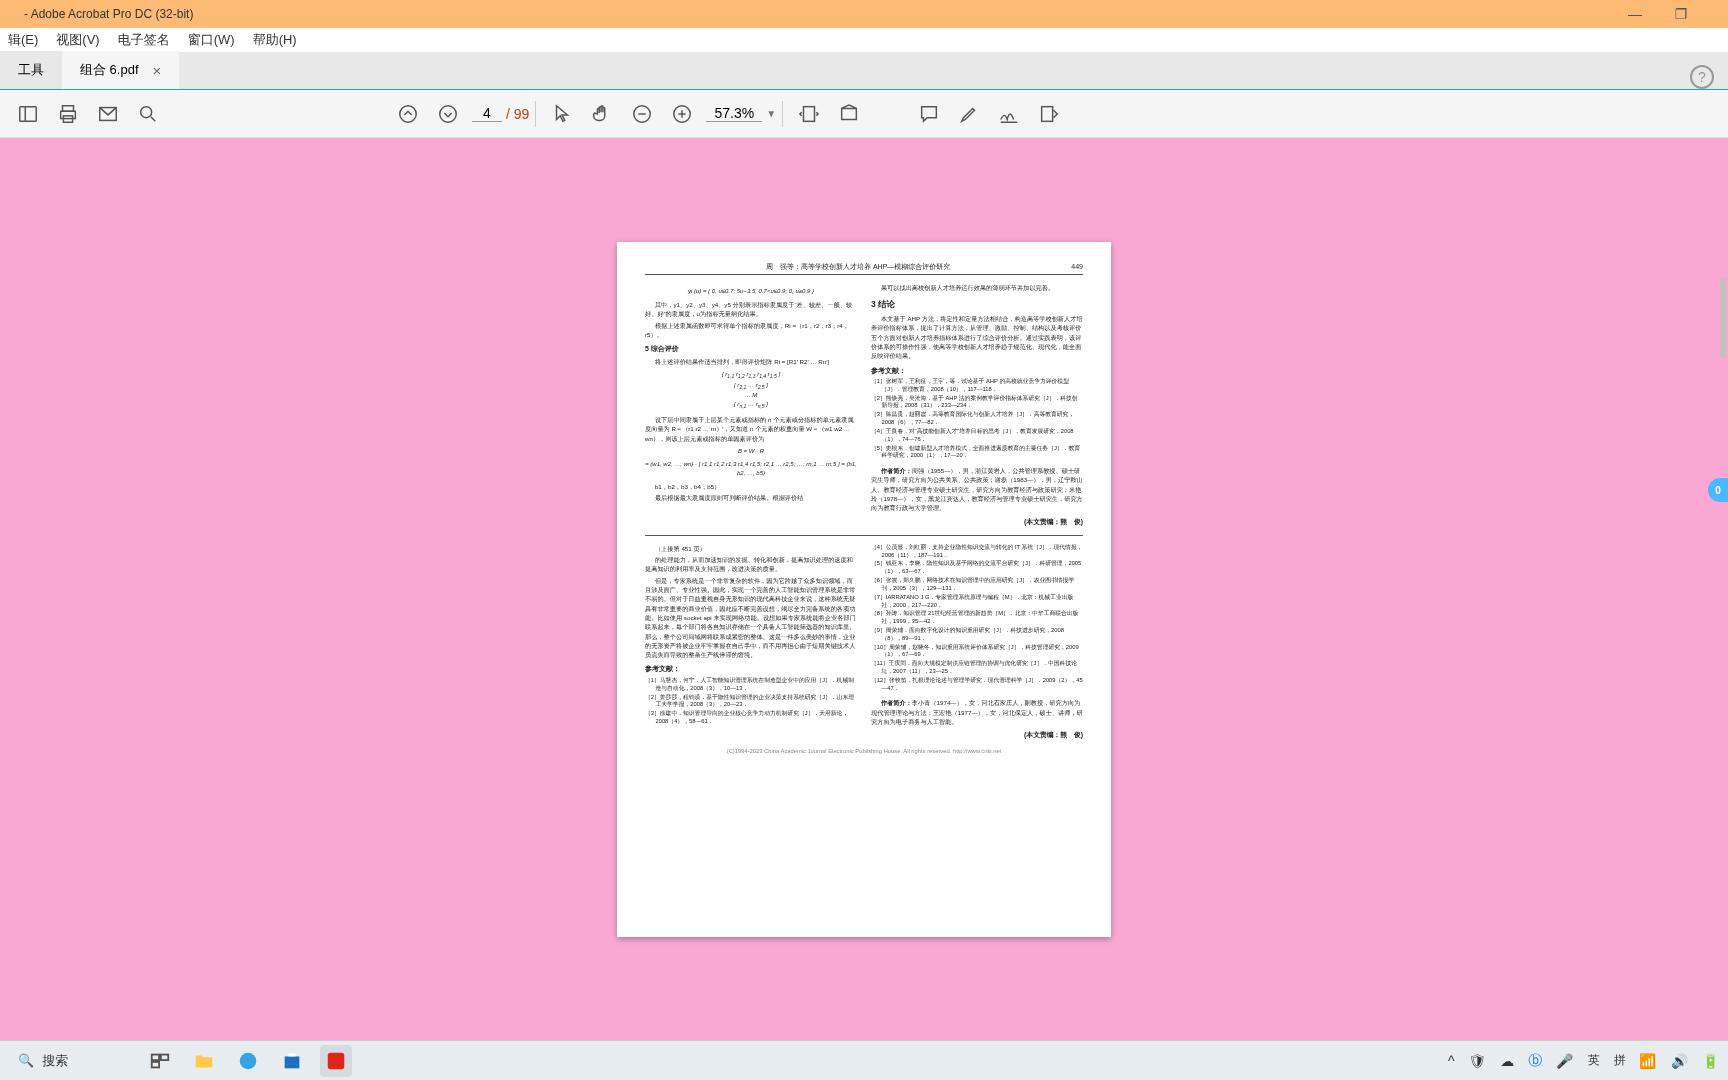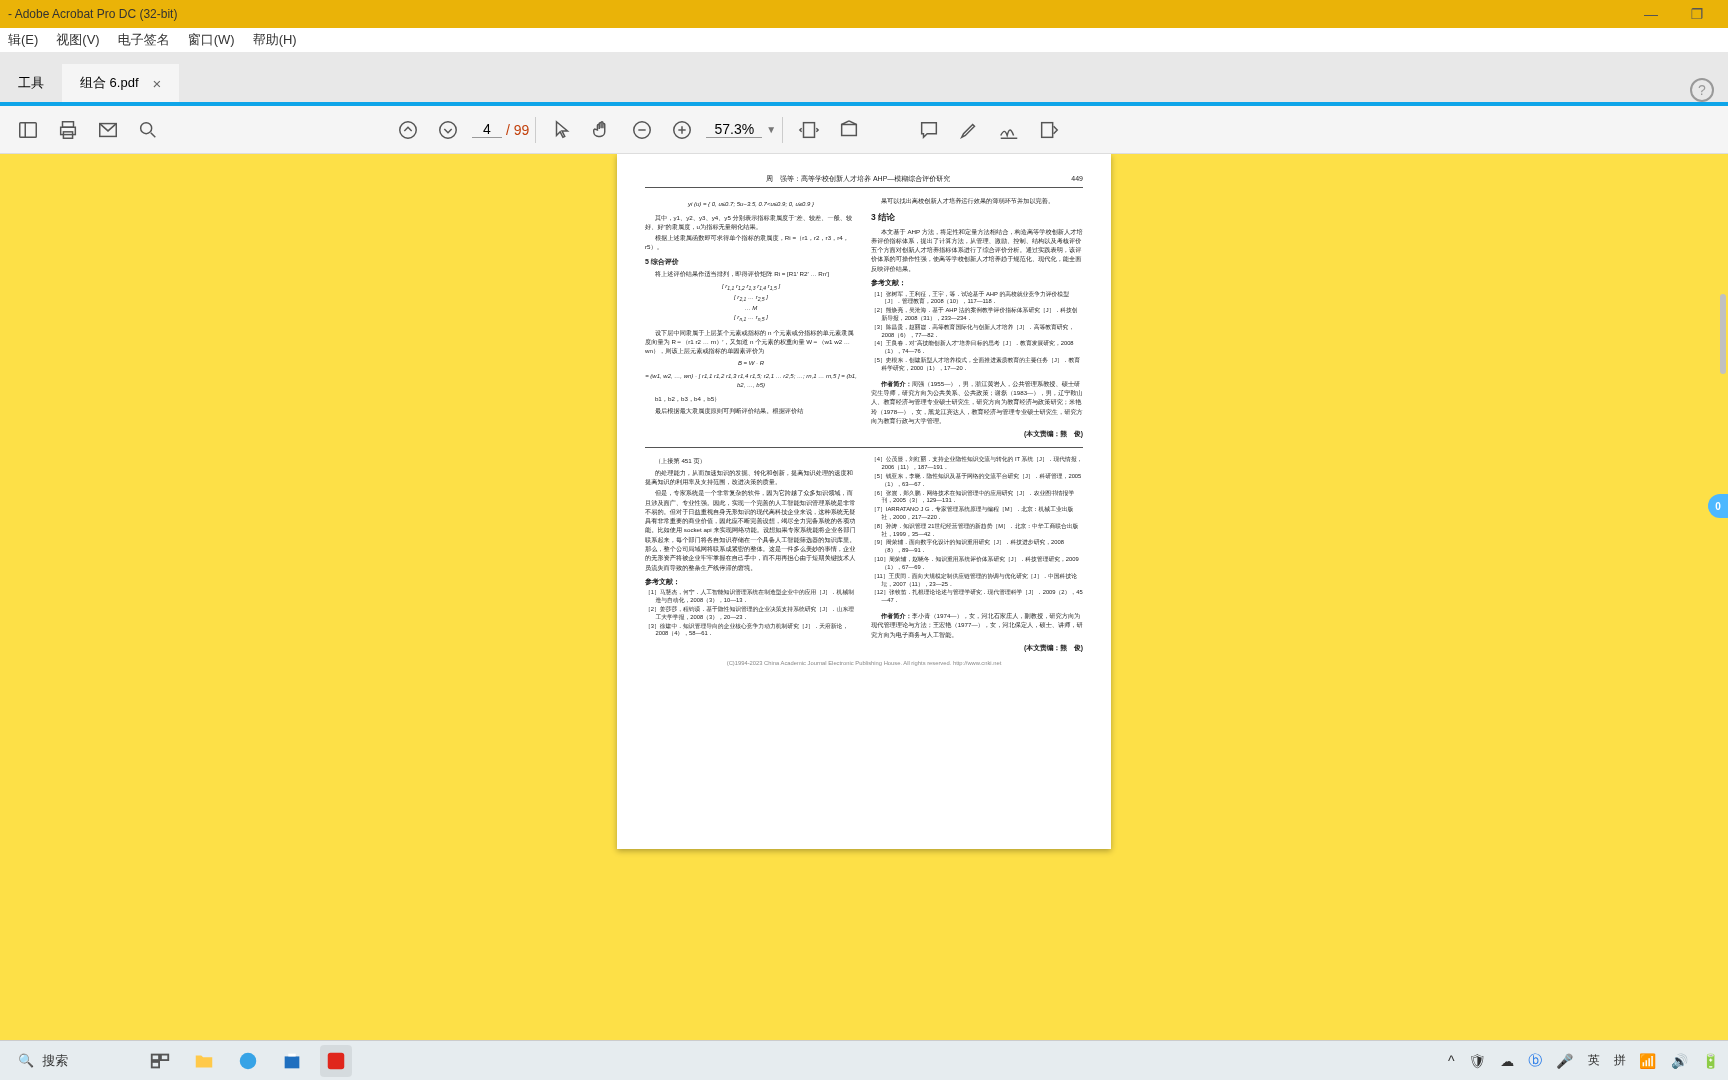--- a/index.html
+++ b/index.html
@@ -1,36 +1,36 @@
 <!DOCTYPE html>
 <html><head>
 <meta charset="utf-8">
 <style>
 * { margin:0; padding:0; box-sizing:border-box; font-family:"Segoe UI",Arial,sans-serif; }
 body { width:1728px; height:1080px; overflow:hidden; background:#fff; display:flex; flex-direction:column; }
-.titlebar { height:28px; background:#eab308; display:flex; align-items:center; padding:0 8px; font-size:12px; color:#333; }
+.titlebar { height:28px; background:#fdba74; display:flex; align-items:center; padding:0 24px; font-size:12px; color:#333; }
 .titlebar .spacer { flex:1; }
 .win-btn { width:46px; height:28px; display:flex; align-items:center; justify-content:center; font-size:14px; color:#555; }
 .menubar { height:24px; background:#fff; display:flex; align-items:center; gap:18px; padding:0 8px; font-size:13px; color:#333; }
 .menubar span { cursor:default; }
-.tabbar { height:54px; background:#e8e8e8; display:flex; align-items:flex-end; border-bottom:4px solid #0ea5e9; }
+.tabbar { height:38px; background:#e8e8e8; display:flex; align-items:flex-end; border-bottom:1px solid #0ea5e9; }
 .tab { height:38px; padding:0 18px; display:flex; align-items:center; font-size:13px; background:#e8e8e8; position:relative; }
 .tab.active { background:#f5f5f5; }
 .tab-close { margin-left:14px; font-size:15px; color:#666; }
 .tabbar .spacer { flex:1; }
 .help-circle { width:24px; height:24px; border:2px solid #999; border-radius:50%; display:flex; align-items:center; justify-content:center; font-size:14px; color:#999; margin-right:14px; }
 .toolbar { height:48px; background:#f5f5f5; display:flex; align-items:center; padding:0 8px; border-bottom:1px solid #ddd; }
 .tool-btn { width:40px; height:40px; display:flex; align-items:center; justify-content:center; color:#555; }
 .tool-btn svg { width:22px; height:22px; stroke:#555; fill:none; stroke-width:1.6; }
 .tool-sep { width:1px; height:26px; background:#ccc; margin:0 6px; }
 .page-input { width:30px; text-align:center; border:none; border-bottom:1px solid #999; background:transparent; font-size:14px; margin:0 4px; }
 .page-total { font-size:14px; color:#c2410c; }
 .zoom-input { width:56px; text-align:center; border:none; border-bottom:1px solid #999; background:transparent; font-size:14px; margin:0 4px; }
 .zoom-dd { font-size:10px; color:#777; }
-.viewer { flex:1; background:#fde047; display:flex; justify-content:center; overflow:hidden; position:relative; }
+.viewer { flex:1; background:#f9a8d4; display:flex; justify-content:center; overflow:hidden; position:relative;align-items:center; }
 .page { width:494px; height:695px; background:#fff; margin-top:0; box-shadow:0 2px 6px rgba(0,0,0,0.3); position:relative; font-family:"SimSun",serif; color:#222; }
 .page-inner { padding:20px 28px 14px 28px; font-size:6.2px; line-height:1.5; }
 .running-head { display:flex; justify-content:space-between; font-size:7px; border-bottom:0.6px solid #555; padding-bottom:2px; margin-bottom:8px; }
 .two-col { display:flex; gap:14px; }
 .col { flex:1; }
 .sec-title { font-size:8.5px; font-weight:bold; margin:6px 0 3px 0; }
 .sub-title { font-size:7px; font-weight:bold; margin:5px 0 2px 0; }
 .para { text-indent:1.6em; margin-bottom:2px; }
 .formula { text-align:center; margin:4px 0; font-style:italic; font-size:6px; }
 .divider { border:none; border-top:0.6px solid #555; margin:8px 0; }

